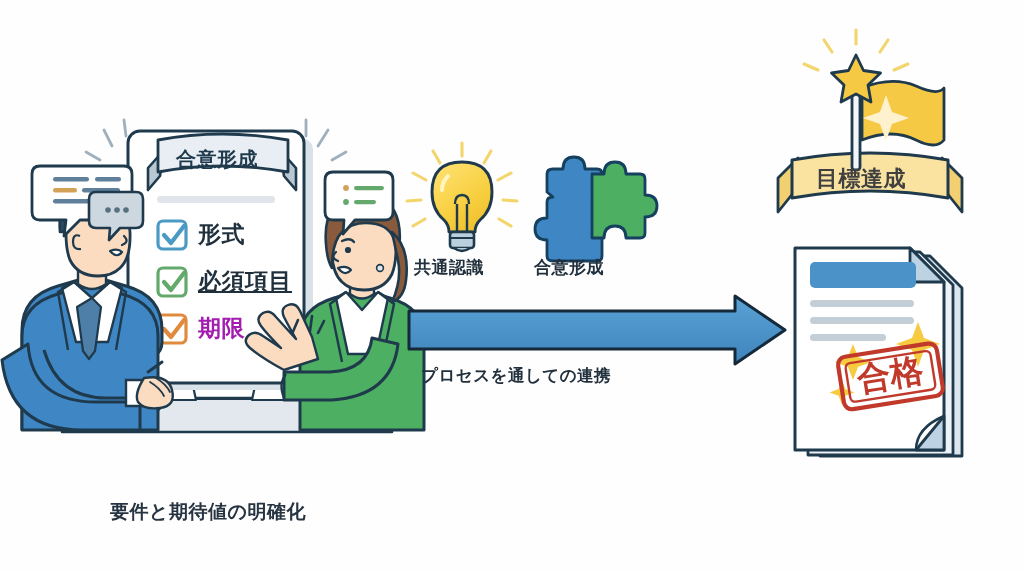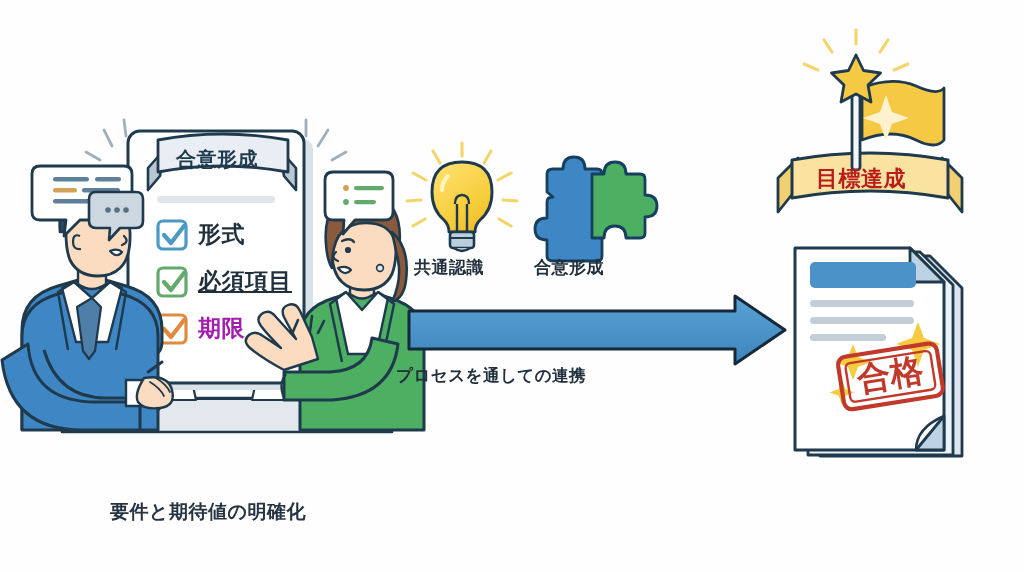--- a/index.html
+++ b/index.html
@@ -39,21 +39,21 @@
     color: #21303c;
   }
   .arrow-label {
     font-size: 16.5px;
     color: #21303c;
   }
   .lbl-left   { left: 110px;  top: 478px; }
   .lbl-right  { left: 745px;  top: 478px; }
   .lbl-bulb   { left: 414px;  top: 256px; }
   .lbl-puzzle { left: 534px;  top: 256px; }
-  .lbl-arrow  { left: 396px;  top: 365px; }
+  .lbl-arrow  { left: 421px;  top: 365px; }
 </style>
 </head>
 <body>
 
 <div id="stage">
 
   <svg id="scene" viewBox="0 0 1024 572" width="1024" height="572" xmlns="http://www.w3.org/2000/svg">
 
     <defs>
       <linearGradient id="arrowGrad" x1="0" y1="0" x2="0" y2="1">
@@ -339,15 +339,15 @@
   <div class="lbl arrow-label lbl-arrow">プロセスを通しての連携</div>
 
   <div class="lbl" style="left:176px; top:146px; font-size:20px; color:#1f3a4d;">合意形成</div>
 
   <div class="lbl" style="left:198px; top:219px; font-size:23px; color:#1f2f3c;">形式</div>
 
   <div class="lbl" style="left:198px; top:266px; font-size:23px; color:#1f2f3c;text-decoration:underline;">必須項目</div>
 
   <div class="lbl" style="left:198px; top:313px; font-size:23px; color:#a21caf;">期限</div>
 
-  <div class="lbl" style="left:816px; top:164px; font-size:22px; color:#b91c1c;">目標達成</div>
+  <div class="lbl" style="left:816px; top:164px; font-size:22px; color:#404040;">目標達成</div>
 
 </div>
 
 </body></html>

